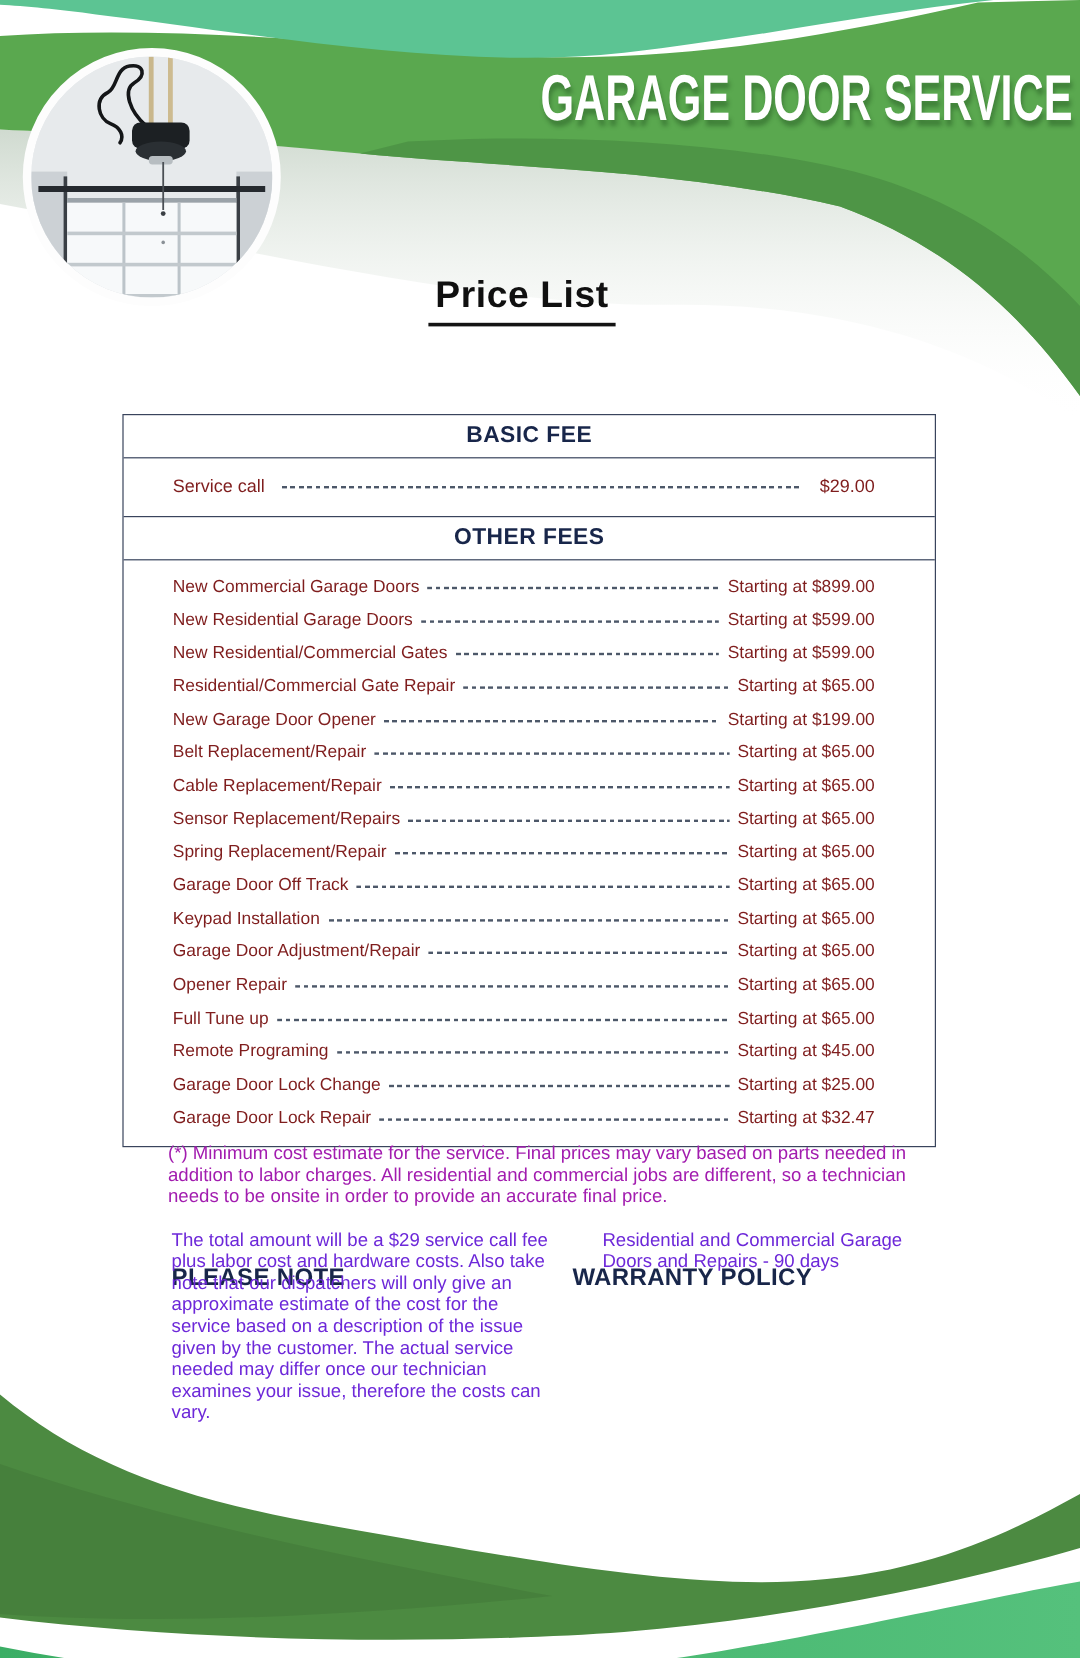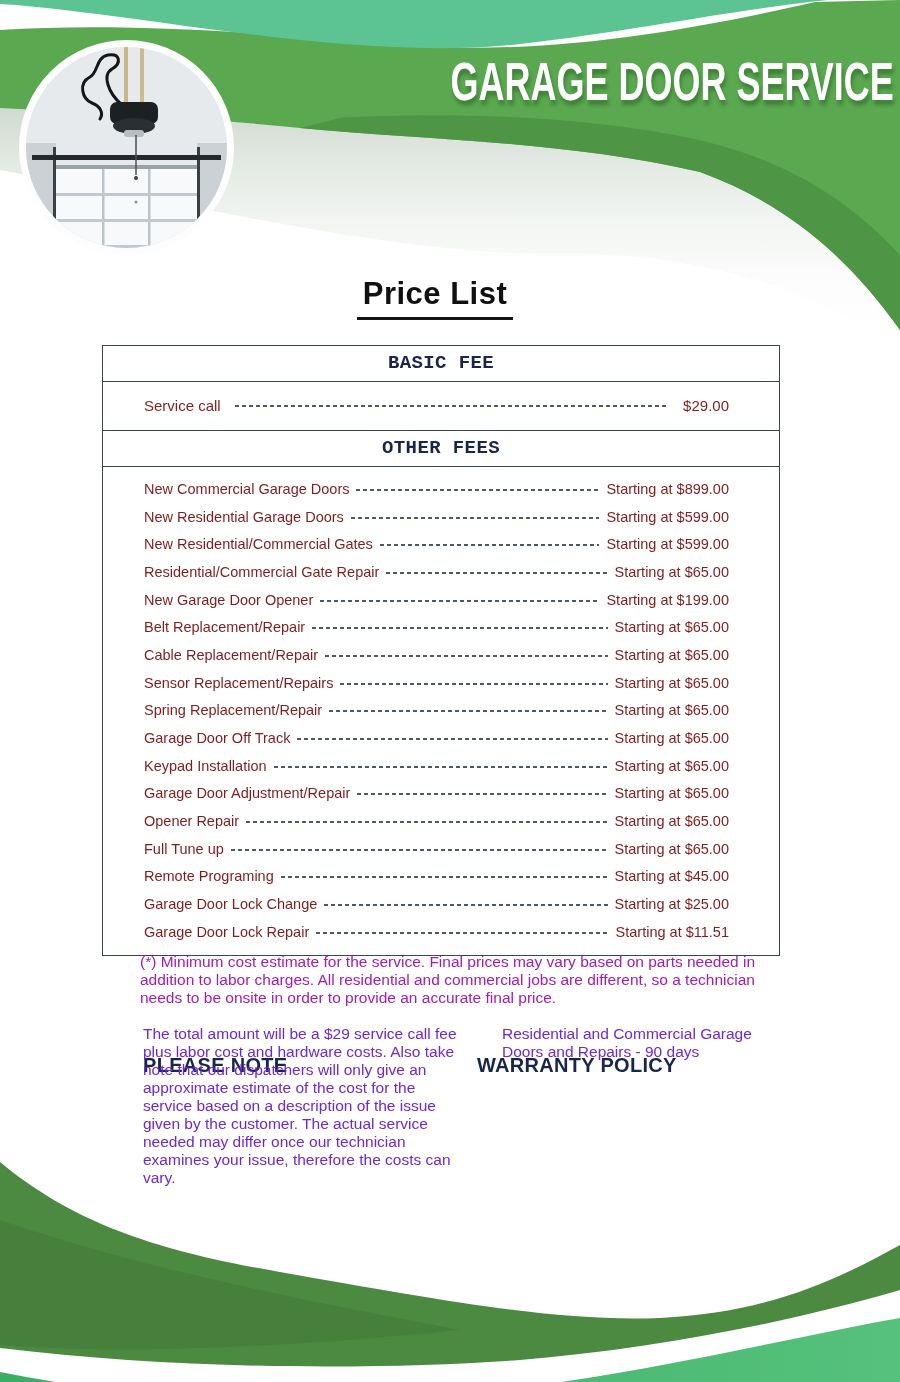--- a/index.html
+++ b/index.html
@@ -25,31 +25,31 @@
   
   .photo-ring{
     position:absolute;left:19px;top:40px;width:201px;height:201px;z-index:2;
     border:7px solid #fdfdfd;border-radius:50%;overflow:hidden;background:#e7eaec;
   }
 
   
   .page-title-wrap{position:absolute;left:0;top:228px;width:900px;text-align:center;z-index:3;transform:translateX(-15px);}
   .page-title{
     display:inline-block;font-size:31px;font-weight:700;color:#101010;letter-spacing:.5px;
-    border-bottom:3px solid #141414;padding:0 6px 5px 6px;margin-top:48px;
+    border-bottom:3px solid #141414;padding:0 6px 5px 6px;
   }
 
   
   .price-table{
     position:absolute;left:102px;top:345px;width:676px;z-index:3;
     border:1px solid #39445c;background:#fff;
   }
   .tbl-heading{
     text-align:center;font-size:19px;font-weight:700;color:#18264a;
-    letter-spacing:.4px;padding:6px 0 7px 0;font-family:Liberation Mono, monospace;
+    letter-spacing:.4px;padding:6px 0 7px 0;
   }
   .hd-basic{border-bottom:1px solid #39445c;}
   .hd-other{border-top:1px solid #39445c;border-bottom:1px solid #39445c;}
   .basic-row-wrap{padding:12px 50px 14px 41px;}
   .fee-rows{padding:8px 50px 9px 41px;}
   .fee-row{display:flex;align-items:center;height:27.7px;color:#7f1d1d;font-size:14.5px;}
   .basic-row-wrap .fee-row{height:22px;font-size:15px;}
   .fee-label{white-space:nowrap;}
   .fee-leader{
     flex:1;height:2px;margin:2px 7px 0 7px;
@@ -239,21 +239,21 @@
 
       <div class="fee-row">
         <span class="fee-label">Garage Door Lock Change</span>
         <span class="fee-leader"></span>
         <span class="fee-price">Starting at $25.00</span>
       </div>
 
       <div class="fee-row">
         <span class="fee-label">Garage Door Lock Repair</span>
         <span class="fee-leader"></span>
-        <span class="fee-price">Starting at $11.51</span>
+        <span class="fee-price">Starting at $32.47</span>
       </div>
     </div>
 </div>
 
 <div class="disclaimer">(*) Minimum cost estimate for the service. Final prices may vary based on parts needed in addition to labor charges. All residential and commercial jobs are different, so a technician needs to be onsite in order to provide an accurate final price.</div>
 
 <div class="sec-heading pn-h">PLEASE NOTE</div>
 <div class="sec-body pn-b">The total amount will be a $29 service call fee plus labor cost and hardware costs. Also take note that our dispatchers will only give an approximate estimate of the cost for the service based on a description of the issue given by the customer. The actual service needed may differ once our technician examines your issue, therefore the costs can vary.</div>
 
 <div class="sec-heading wp-h">WARRANTY POLICY</div>

